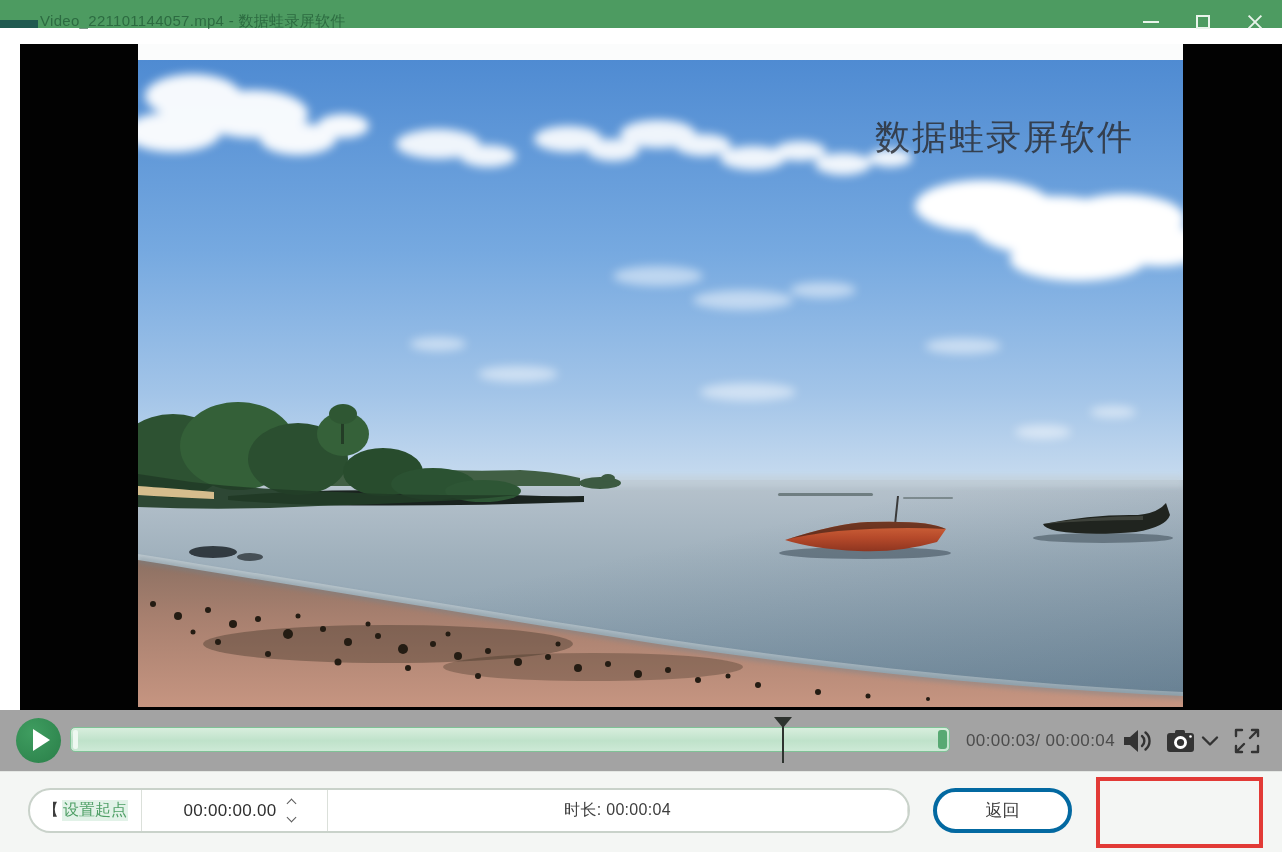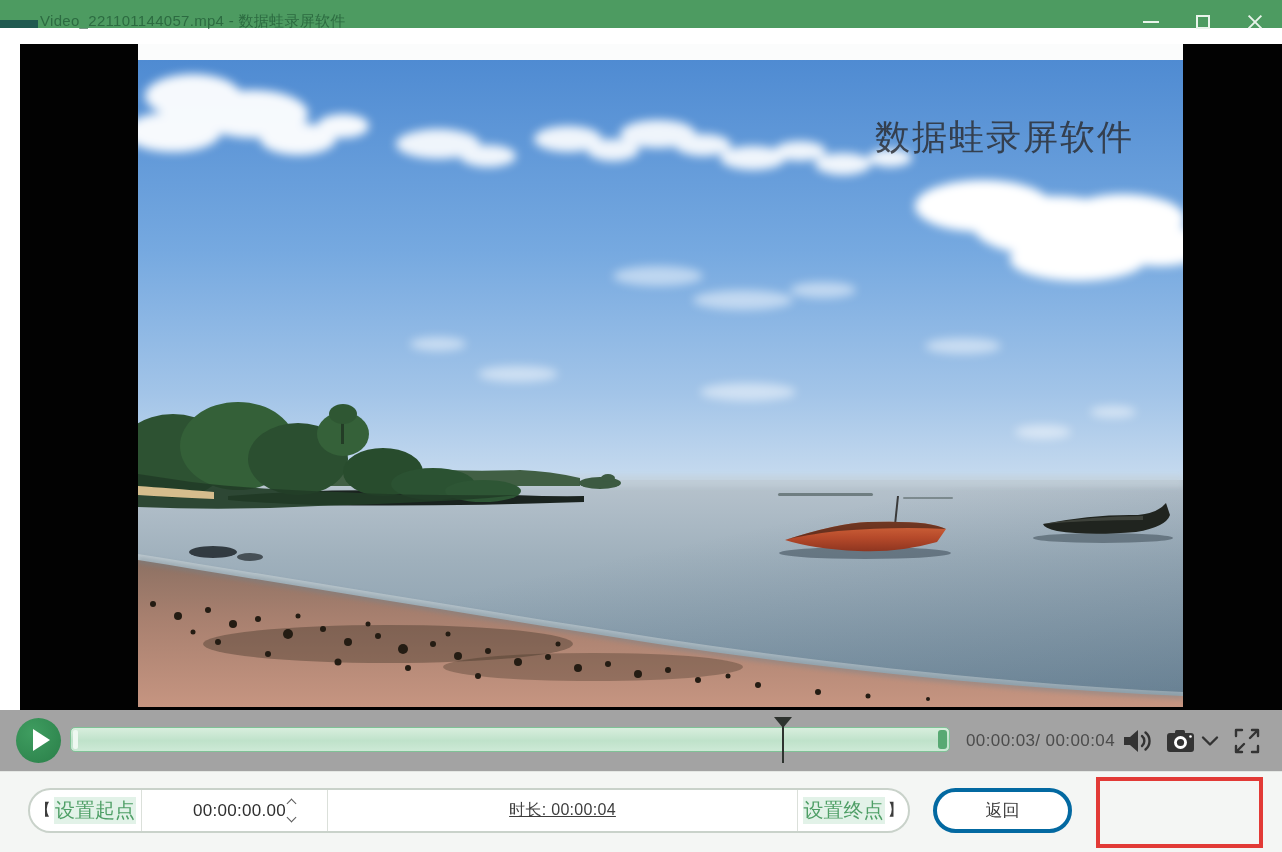--- a/index.html
+++ b/index.html
@@ -84,31 +84,31 @@
     display:flex; align-items:stretch; overflow:hidden;
   }
   .trim-sec { display:flex; align-items:center; justify-content:center; border-right:1px solid #dbe0da; }
   .sec-setstart { width:112px; }
   .sec-starttime { width:186px; }
   .sec-duration { flex:1; }
   .sec-endtime { width:133px; }
   .sec-setend { width:110px; border-right:none; }
   .set-btn { background:none; border:none; cursor:pointer; font-size:16px; display:flex; align-items:center; gap:3px; }
   .bracket { color:#3c3c3c; font-size:16px; }
-  .green-label { color:#4f9f66; background:rgba(122,196,148,.22); padding:0 1px; font-size:20px; }
+  .green-label { color:#4f9f66; background:rgba(122,196,148,.22); padding:0 1px; font-size:16px; }
   .time-input {
     width:112px; border:none; outline:none; background:transparent;
     font-family:"Liberation Sans","DejaVu Sans",sans-serif;
-    font-size:17px; color:#2f2f2f; text-align:right; letter-spacing:.3px;
+    font-size:17px; color:#2f2f2f; text-align:center; letter-spacing:.3px;
   }
   .stepper { display:flex; flex-direction:column; gap:7px; margin-left:2px; cursor:pointer; }
   .chev { width:7px; height:7px; border-right:1.6px solid #5a5a5a; border-bottom:1.6px solid #5a5a5a; display:block; }
   .chev.up   { transform:rotate(-135deg); }
   .chev.down { transform:rotate(45deg); }
-  .duration-text { font-size:16px; color:#3e3e3e; letter-spacing:.3px;text-decoration:underline; }
+  .duration-text { font-size:16px; color:#3e3e3e; letter-spacing:.3px; }
 
   .back-btn {
     position:absolute; left:933px; top:16px; width:139px; height:45px;
     background:#fff; border:4px solid #0369a1; border-radius:23px;
     font-size:17px; color:#3c3c3c; cursor:pointer;
     font-family:"Liberation Sans","DejaVu Sans",sans-serif;
   }
   .annotation-box {
     position:absolute; left:1096px; top:5px; width:167px; height:71px;
     border:4px solid #e23a36; pointer-events:none;
@@ -378,26 +378,20 @@
       <div class="trim-sec sec-starttime">
         <input class="time-input" value="00:00:00.00" style="">
         <span class="stepper">
           <i class="chev up"></i>
           <i class="chev down"></i>
         </span>
       </div>
       <div class="trim-sec sec-duration">
         <span class="duration-text">时长:  00:00:04</span>
       </div>
-      <div class="trim-sec sec-setend">
-        <button class="set-btn">
-          <span class="green-label">设置终点</span>
-          <span class="bracket">】</span>
-        </button>
-      </div>
     </div>
 
     <button class="back-btn">返回</button>
 
     <div class="annotation-box"></div>
   </div>
 
 </div>
 
 </body></html>

